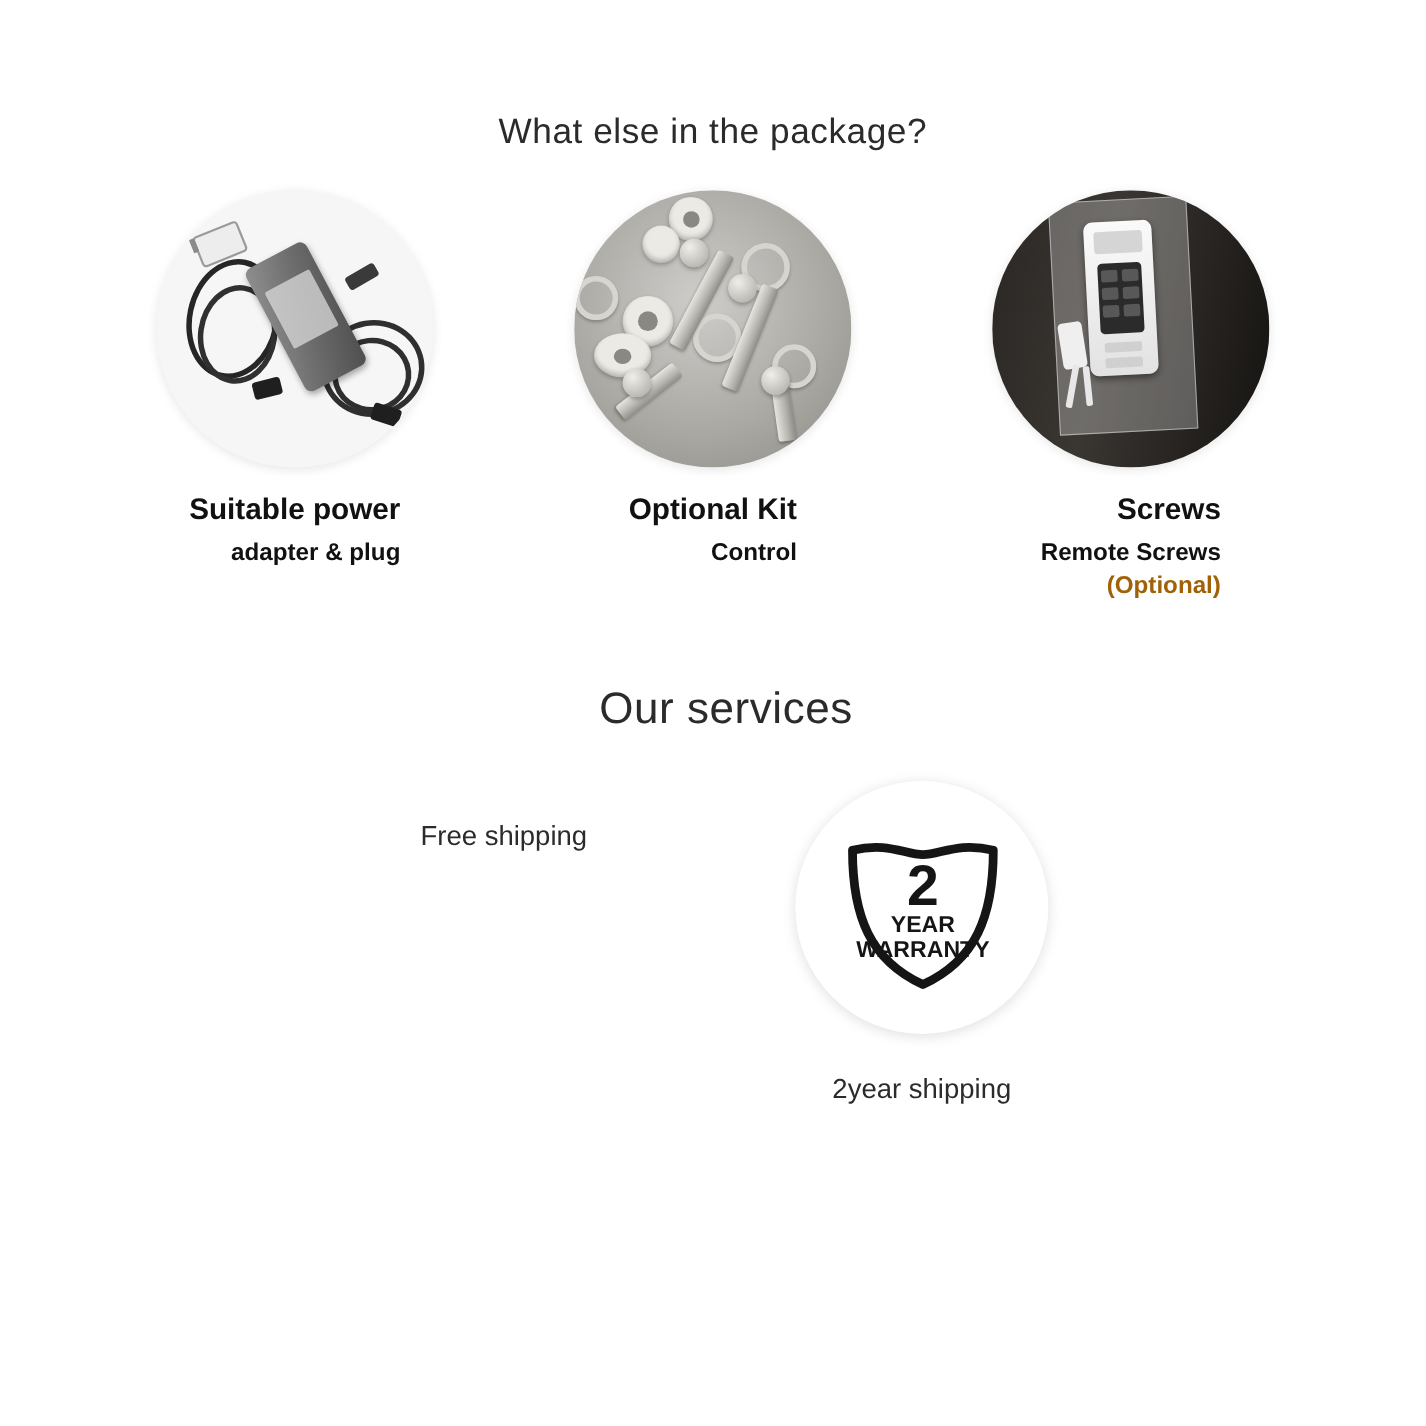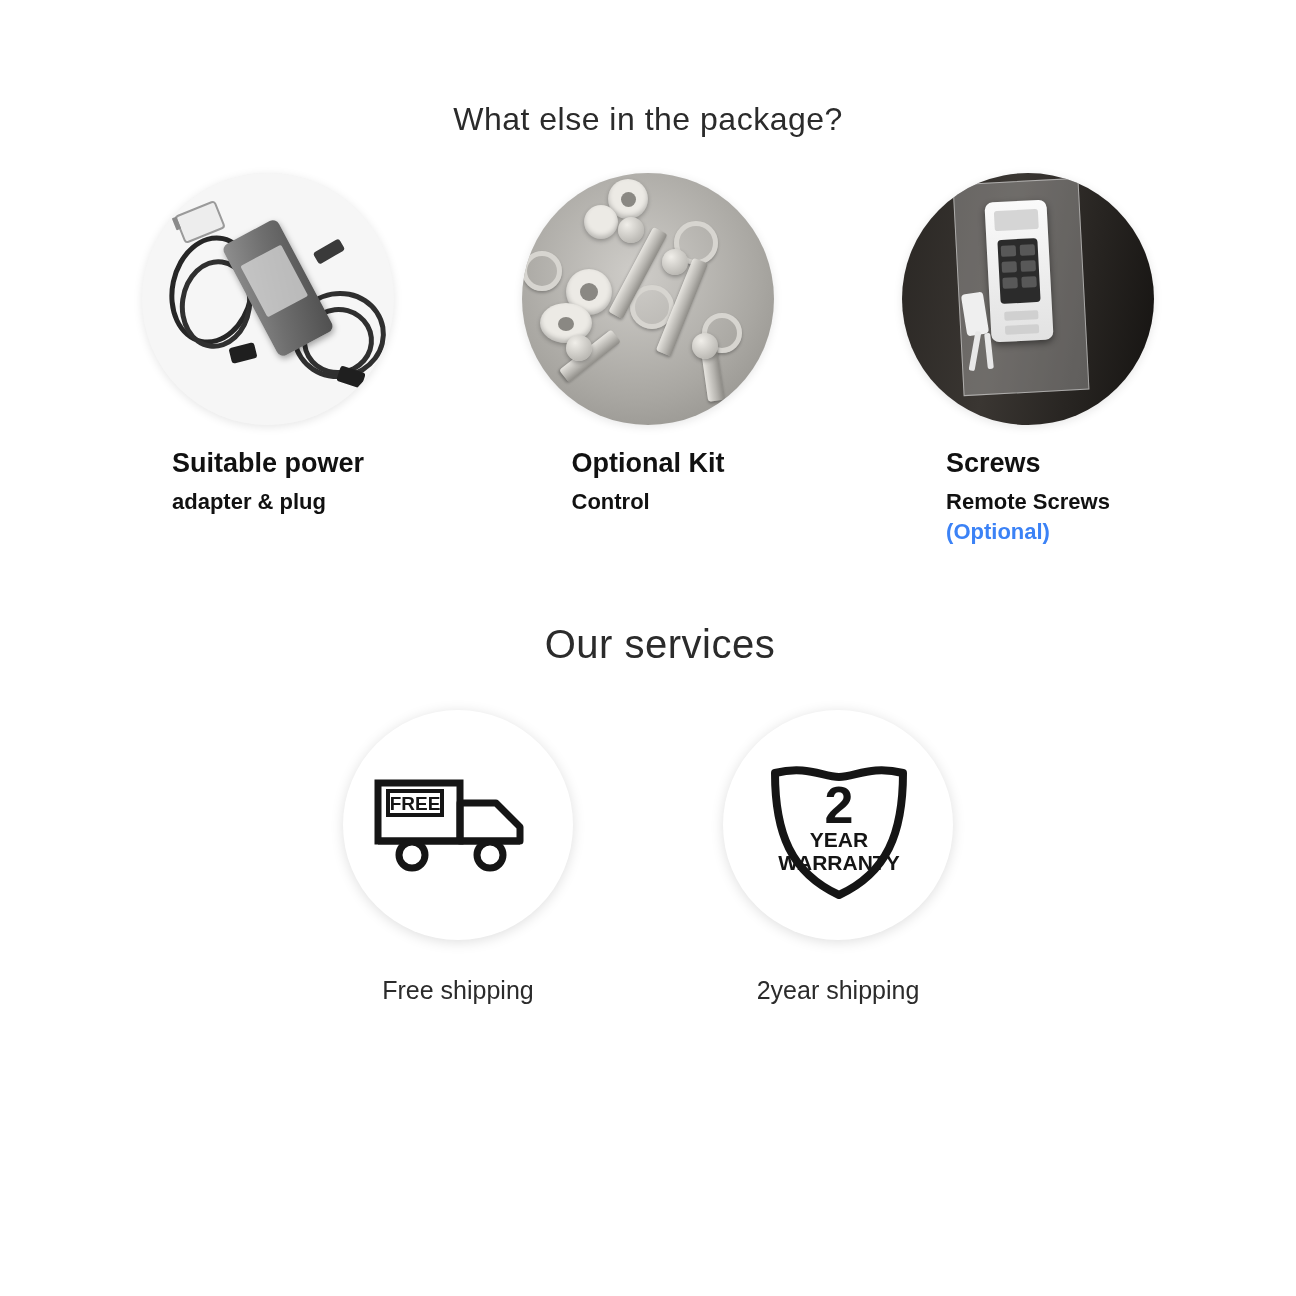--- a/index.html
+++ b/index.html
@@ -59,40 +59,40 @@
   .photo-circle {
     width: 252px;
     height: 252px;
     border-radius: 50%;
     overflow: hidden;
     position: relative;
     background: #f3f3f3;
     box-shadow: 0 2px 10px rgba(0,0,0,0.10);
   }
   .cap {
-    text-align: left;
+    text-align: right;
     margin-top: 22px;
   }
   .cap-main {
     font-size: 27px;
     font-weight: bold;
     color: #111;
     line-height: 1.25;
   }
   .cap-sub {
     font-size: 22px;
     font-weight: bold;
     color: #111;
     line-height: 1.35;
     margin-top: 6px;
   }
   .cap-sub2 {
     font-size: 22px;
     font-weight: bold;
-    color: #3b82f6;
+    color: #a16207;
     line-height: 1.35;
   }
 
   
   .services-row {
     display: flex;
     justify-content: center;
     align-items: flex-start;
     gap: 50px;
     margin-top: 46px;
@@ -378,31 +378,20 @@
       </div>
     </div>
 
   </div>
 
   <h2 class="section-title" id="services-title">Our services</h2>
 
   <div class="services-row">
 
     <div class="service-item">
-      <div class="icon-circle">
-        <svg width="180" height="120" viewBox="0 0 180 120">
-          <rect x="10" y="18" width="82" height="58" fill="none" stroke="#151515" stroke-width="7"></rect>
-          <path d="M92 38 H128 L152 62 V76 H92 Z" fill="none" stroke="#151515" stroke-width="7" stroke-linejoin="round"></path>
-          <line x1="10" y1="76" x2="152" y2="76" stroke="#151515" stroke-width="7"></line>
-          <circle cx="44" cy="90" r="13" fill="none" stroke="#151515" stroke-width="7"></circle>
-          <circle cx="122" cy="90" r="13" fill="none" stroke="#151515" stroke-width="7"></circle>
-          <rect x="20" y="26" width="54" height="24" fill="none" stroke="#151515" stroke-width="4"></rect>
-          <text x="47" y="45" font-family="'Liberation Sans', sans-serif" font-size="19" font-weight="bold" text-anchor="middle" fill="#151515">FREE</text>
-        </svg>
-      </div>
       <div class="service-label">Free shipping</div>
     </div>
 
 
     <div class="service-item">
       <div class="icon-circle">
         <svg width="175" height="175" viewBox="0 0 175 175">
           <path d="M24 36 C56 28 72 40 88 40 C104 40 120 28 152 36 C152 96 136 136 88 158 C40 136 24 96 24 36 Z" fill="none" stroke="#151515" stroke-width="8" stroke-linejoin="round"></path>
           <text x="88" y="86" font-family="'Liberation Sans', sans-serif" font-size="52" font-weight="bold" text-anchor="middle" fill="#151515">2</text>
           <text x="88" y="110" font-family="'Liberation Sans', sans-serif" font-size="21" font-weight="bold" text-anchor="middle" fill="#151515">YEAR</text>

